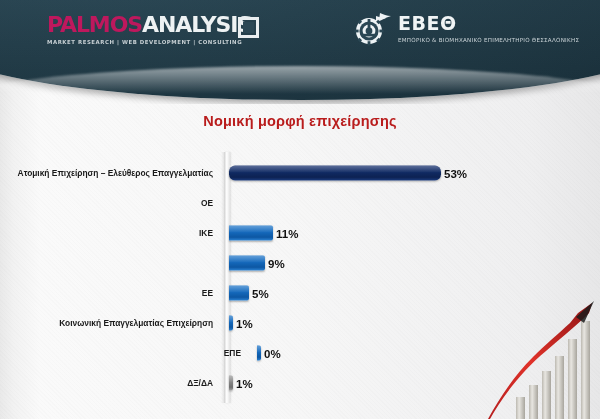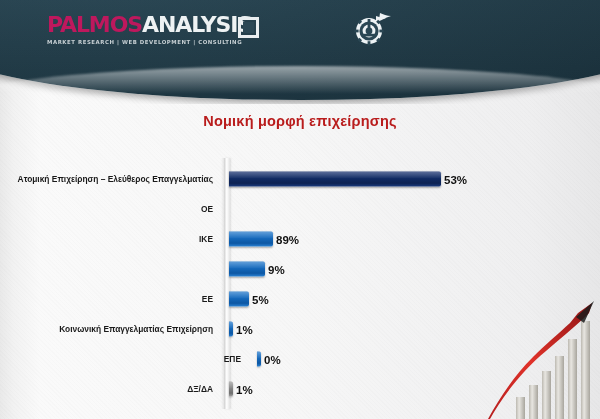--- a/index.html
+++ b/index.html
@@ -160,21 +160,21 @@
     font-size: 14.5px;
     font-weight: bold;
     color: #b91c1c;
     letter-spacing: 0.2px;
   }
 
   
   .plot {
     position: absolute;
     left: 0;
-    top: 156px;
+    top: 150px;
     width: 532px;
     height: 255px;
     padding-left: 16px;
   }
   .axis-line {
     position: absolute;
     left: 224px;
     top: 2px;
     width: 6px;
     height: 251px;
@@ -219,21 +219,21 @@
     height: 15px;
     border-radius: 0 2px 2px 0;
   }
   .bar::after {
     content: "";
     position: absolute;
     left: 0; right: 0; top: 0; height: 46%;
     background: linear-gradient(to bottom, rgba(255,255,255,0.30), rgba(255,255,255,0.02));
     border-radius: 0 2px 0 0;
   }
-  .bar.dark  { background: linear-gradient(to bottom, #16306e 0%, #102a63 45%, #0d2252 78%, #1a3a7d 100%); box-shadow: 0 1px 2px rgba(0,0,0,0.30); }
+  .bar.dark  { background: linear-gradient(to bottom, #16306e 0%, #102a63 45%, #0d2252 78%, #1a3a7d 100%); box-shadow: 0 1px 2px rgba(0,0,0,0.30); border-radius: 6px; }
   .bar.blue  { background: linear-gradient(to bottom, #1f76c9 0%, #1468bb 45%, #0d57a3 78%, #2a82d4 100%); box-shadow: 0 1px 2px rgba(0,0,0,0.28); }
   .bar.gray  { background: linear-gradient(to bottom, #9a9a9a 0%, #858585 45%, #6f6f6f 78%, #a5a5a5 100%); box-shadow: 0 1px 2px rgba(0,0,0,0.28); }
 
   .bar-value {
     position: absolute;
     top: 50%;
     transform: translateY(-50%);
     left: 100%;
     margin-left: 3px;
     font-size: 11.5px;
@@ -295,20 +295,24 @@
             <rect x="2.4" y="19.6" width="4.2" height="2.8"></rect>
             <rect x="27.4" y="19.6" width="4.2" height="2.8"></rect>
             <rect x="15.6" y="31.2" width="2.8" height="4.2"></rect>
             <rect x="6.0" y="10.6" width="3.6" height="2.8" transform="rotate(-45 7.8 12)"></rect>
             <rect x="24.6" y="10.6" width="3.6" height="2.8" transform="rotate(45 26.4 12)"></rect>
             <rect x="6.0" y="28.6" width="3.6" height="2.8" transform="rotate(45 7.8 30)"></rect>
             <rect x="24.6" y="28.6" width="3.6" height="2.8" transform="rotate(-45 26.4 30)"></rect>
           </g>
         </svg>
       </div>
+      <div class="le-text">
+        <div class="le-name">ΕΒΕΘ</div>
+        <div class="le-sub">ΕΜΠΟΡΙΚΟ &amp; ΒΙΟΜΗΧΑΝΙΚΟ ΕΠΙΜΕΛΗΤΗΡΙΟ ΘΕΣΣΑΛΟΝΙΚΗΣ</div>
+      </div>
     </div>
   </div>
 
   <div class="chart-title">Νομική μορφή επιχείρησης</div>
 
   <div class="plot">
     <div class="axis-line"></div>
     <div id="rows">
         <div class="row" style="top: 8px;">
           <div class="row-label">Ατομική Επιχείρηση – Ελεύθερος Επαγγελματίας</div>
@@ -318,21 +322,21 @@
             </div>
           </div>
         </div>
         <div class="row" style="top: 38px;">
           <div class="row-label">ΟΕ</div>
         </div>
         <div class="row" style="top: 68px;">
           <div class="row-label">ΙΚΕ</div>
           <div class="bar-wrap">
             <div class="bar blue" style="width: 44px;">
-              <span class="bar-value">89%</span>
+              <span class="bar-value">11%</span>
             </div>
           </div>
         </div>
         <div class="row" style="top: 98px;">
           <div class="bar-wrap">
             <div class="bar blue" style="width: 36px;">
               <span class="bar-value">9%</span>
             </div>
           </div>
         </div>

